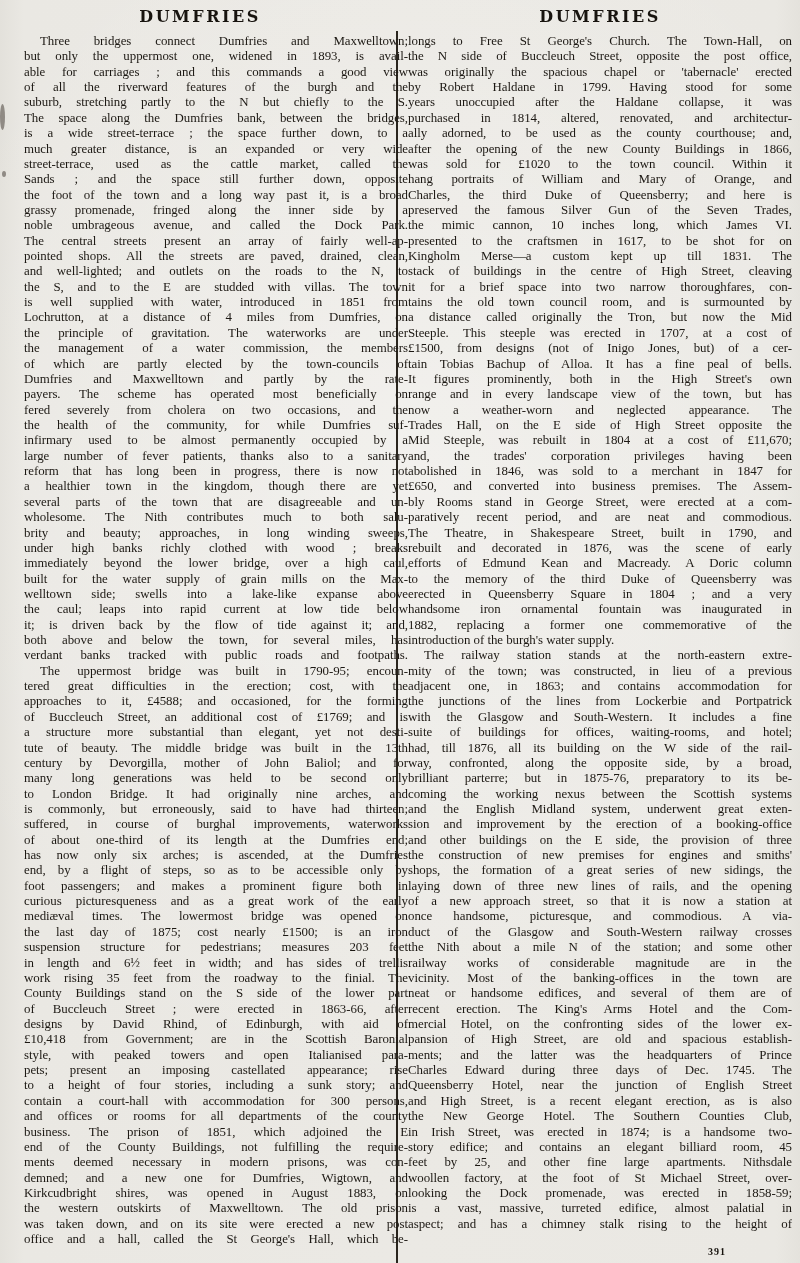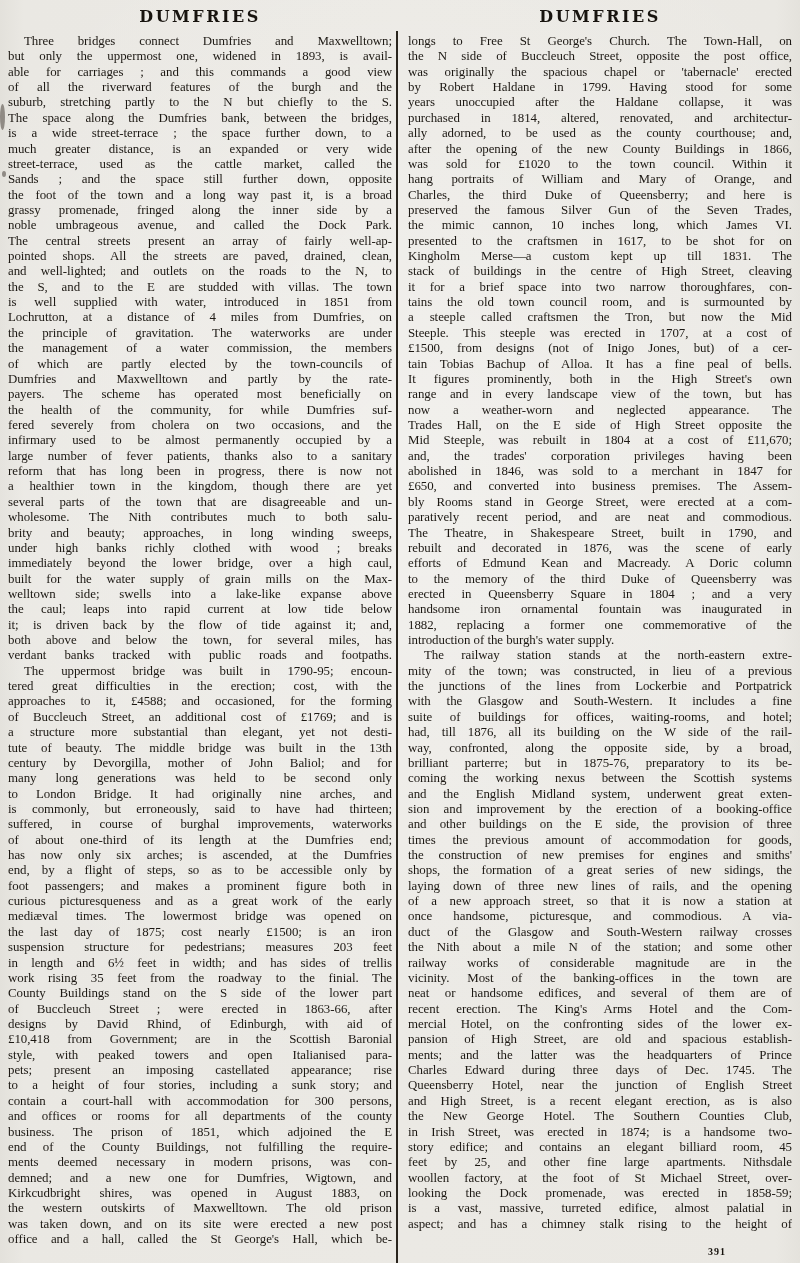--- a/index.html
+++ b/index.html
@@ -19,21 +19,21 @@
     font-weight:bold;font-size:16px;letter-spacing:2.5px;
     color:#17130e;
   }
   .col-header.left{left:8px;}
   .col-header.right{left:408px;}
   .divider{
     position:absolute;left:396px;top:31px;width:2px;height:1232px;
     background:#2a251e;
   }
   .column{position:absolute;top:34px;width:384px;}
-  .column.left{left:8px;}
+  .column.left{left:24px;}
   .column.right{left:408px;}
   .line{
     height:15.36px;line-height:15.5px;
     font-size:12.9px;
     text-align:justify;
     text-align-last:justify;
     overflow:hidden;
     white-space:normal;
     letter-spacing:-0.05px;
   }
@@ -81,22 +81,22 @@
       <div class="line">pointed shops.  All the streets are paved, drained, clean,</div>
       <div class="line">and well-lighted; and outlets on the roads to the N, to</div>
       <div class="line">the S, and to the E are studded with villas.  The town</div>
       <div class="line">is well supplied with water, introduced in 1851 from</div>
       <div class="line">Lochrutton, at a distance of 4 miles from Dumfries, on</div>
       <div class="line">the principle of gravitation.  The waterworks are under</div>
       <div class="line">the management of a water commission, the members</div>
       <div class="line">of which are partly elected by the town-councils of</div>
       <div class="line">Dumfries and Maxwelltown and partly by the rate-</div>
       <div class="line">payers.  The scheme has operated most beneficially on</div>
+      <div class="line">fered severely from cholera on two occasions, and the</div>
       <div class="line">the health of the community, for while Dumfries suf-</div>
-      <div class="line">fered severely from cholera on two occasions, and the</div>
       <div class="line">infirmary used to be almost permanently occupied by a</div>
       <div class="line">large number of fever patients, thanks also to a sanitary</div>
       <div class="line">reform that has long been in progress, there is now not</div>
       <div class="line">a healthier town in the kingdom, though there are yet</div>
       <div class="line">several parts of the town that are disagreeable and un-</div>
       <div class="line">wholesome.  The Nith contributes much to both salu-</div>
       <div class="line">brity and beauty; approaches, in long winding sweeps,</div>
       <div class="line">under high banks richly clothed with wood ; breaks</div>
       <div class="line">immediately beyond the lower bridge, over a high caul,</div>
       <div class="line">built for the water supply of grain mills on the Max-</div>
@@ -156,21 +156,21 @@
       <div class="line">was sold for £1020 to the town council.  Within it</div>
       <div class="line">hang portraits of William and Mary of Orange, and</div>
       <div class="line">Charles, the third Duke of Queensberry; and here is</div>
       <div class="line">preserved the famous Silver Gun of the Seven Trades,</div>
       <div class="line">the mimic cannon, 10 inches long, which James VI.</div>
       <div class="line">presented to the craftsmen in 1617, to be shot for on</div>
       <div class="line">Kingholm Merse—a custom kept up till 1831.  The</div>
       <div class="line">stack of buildings in the centre of High Street, cleaving</div>
       <div class="line">it for a brief space into two narrow thoroughfares, con-</div>
       <div class="line">tains the old town council room, and is surmounted by</div>
-      <div class="line">a steeple called craftsmen the Tron, but now the Mid</div>
+      <div class="line">a distance called originally the Tron, but now the Mid</div>
       <div class="line">Steeple.  This steeple was erected in 1707, at a cost of</div>
       <div class="line">£1500, from designs (not of Inigo Jones, but) of a cer-</div>
       <div class="line">tain Tobias Bachup of Alloa.  It has a fine peal of bells.</div>
       <div class="line">It figures prominently, both in the High Street's own</div>
       <div class="line">range and in every landscape view of the town, but has</div>
       <div class="line">now a weather-worn and neglected appearance.  The</div>
       <div class="line">Trades Hall, on the E side of High Street opposite the</div>
       <div class="line">Mid Steeple, was rebuilt in 1804 at a cost of £11,670;</div>
       <div class="line">and, the trades' corporation privileges having been</div>
       <div class="line">abolished in 1846, was sold to a merchant in 1847 for</div>
@@ -180,31 +180,31 @@
       <div class="line">The Theatre, in Shakespeare Street, built in 1790, and</div>
       <div class="line">rebuilt and decorated in 1876, was the scene of early</div>
       <div class="line">efforts of Edmund Kean and Macready.  A Doric column</div>
       <div class="line">to the memory of the third Duke of Queensberry was</div>
       <div class="line">erected in Queensberry Square in 1804 ; and a very</div>
       <div class="line">handsome iron ornamental fountain was inaugurated in</div>
       <div class="line">1882, replacing a former one commemorative of the</div>
       <div class="line ragged">introduction of the burgh's water supply.</div>
       <div class="line indent">The railway station stands at the north-eastern extre-</div>
       <div class="line">mity of the town; was constructed, in lieu of a previous</div>
+      <div class="line">adjacent one, in 1863; and contains accommodation for</div>
       <div class="line">the junctions of the lines from Lockerbie and Portpatrick</div>
       <div class="line">with the Glasgow and South-Western.  It includes a fine</div>
       <div class="line">suite of buildings for offices, waiting-rooms, and hotel;</div>
       <div class="line">had, till 1876, all its building on the W side of the rail-</div>
       <div class="line">way, confronted, along the opposite side, by a broad,</div>
       <div class="line">brilliant parterre; but in 1875-76, preparatory to its be-</div>
       <div class="line">coming the working nexus between the Scottish systems</div>
       <div class="line">and the English Midland system, underwent great exten-</div>
       <div class="line">sion and improvement by the erection of a booking-office</div>
       <div class="line">and other buildings on the E side, the provision of three</div>
-      <div class="line">times the previous amount of accommodation for goods,</div>
       <div class="line">the construction of new premises for engines and smiths'</div>
       <div class="line">shops, the formation of a great series of new sidings, the</div>
       <div class="line">laying down of three new lines of rails, and the opening</div>
       <div class="line">of a new approach street, so that it is now a station at</div>
       <div class="line">once handsome, picturesque, and commodious.  A via-</div>
       <div class="line">duct of the Glasgow and South-Western railway crosses</div>
       <div class="line">the Nith about a mile N of the station; and some other</div>
       <div class="line">railway works of considerable magnitude are in the</div>
       <div class="line">vicinity.  Most of the banking-offices in the town are</div>
       <div class="line">neat or handsome edifices, and several of them are of</div>

